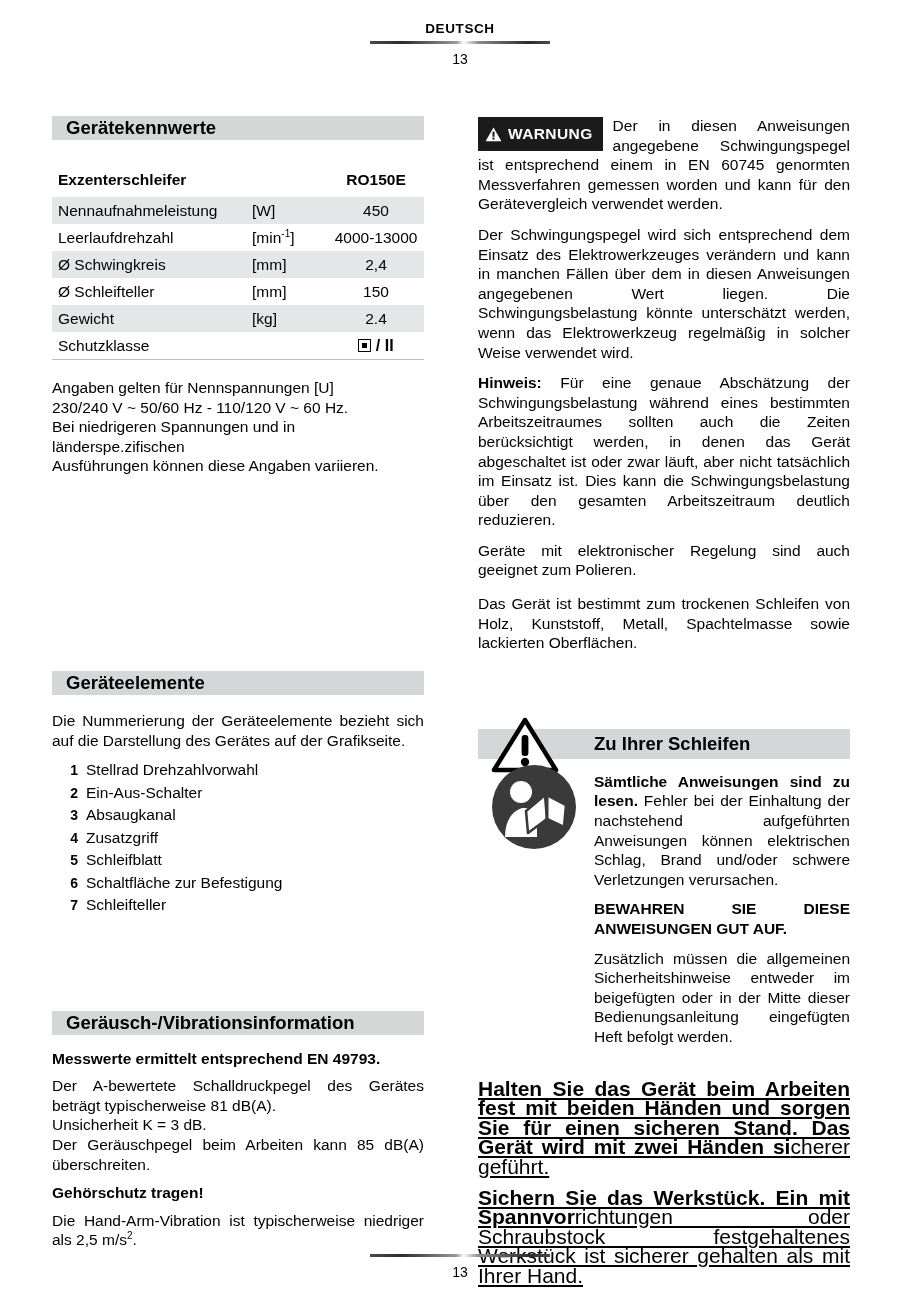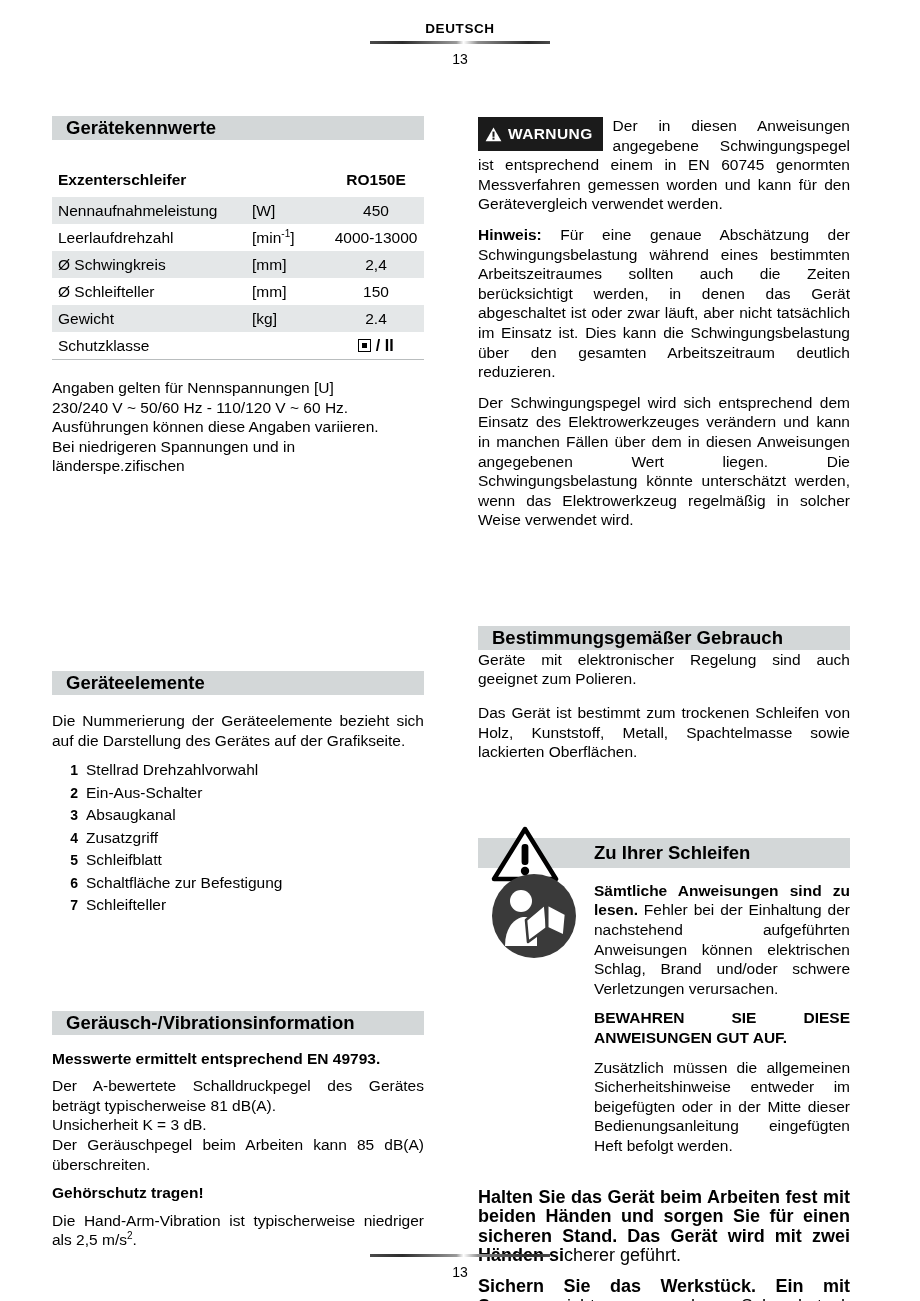--- a/index.html
+++ b/index.html
@@ -243,24 +243,25 @@
   .safety-body p {
     font-size: 15.5px;
     line-height: 19.6px;
     text-align: justify;
     margin: 0 0 10px 0;
   }
   .safety-tail {
     margin-top: 32px;
   }
   .safety-tail p {
-    font-size: 18px;
+    font-size: 21px;
     line-height: 19.6px;
     text-align: justify;
     margin: 0 0 11px 0;
+    text-decoration: underline;
   }
 </style>
 </head>
 <body>
 
 <div class="page">
 
   <div class="page-header">
     <div class="header-label">DEUTSCH</div>
     <div class="rule"></div>
@@ -309,22 +310,22 @@
           <td class="col-name">Schutzklasse</td>
           <td class="col-unit"></td>
           <td class="col-value cls-wrap"><span class="cls-sym"></span> <span class="cls-ii">/ II</span></td>
         </tr>
       </tbody>
     </table>
 
     <div class="note-block">
       <span class="ln">Angaben gelten für Nennspannungen [U]</span>
       <span class="ln">230/240 V ~ 50/60 Hz - 110/120 V  ~ 60 Hz.</span>
+      <span class="ln">Bei niedrigeren Spannungen und in länderspe.zifischen</span>
       <span class="ln">Ausführungen können diese Angaben variieren.</span>
-      <span class="ln">Bei niedrigeren Spannungen und in länderspe.zifischen</span>
     </div>
 
     <div class="band" style="margin-top:195px;">
       <span class="band-title">Geräteelemente</span>
     </div>
 
     <p class="body" style="margin-top:16px;margin-bottom:4px;">Die Nummerierung der Geräteelemente bezieht sich auf die Darstellung des Gerätes auf der Grafikseite.</p>
 
     <ul class="elem-list">
       <li>
@@ -376,27 +377,24 @@
       <div class="warn-badge">
         <svg class="tri" width="17" height="15" viewBox="0 0 17 15">
           <path d="M8.5 0.6 L16.4 14.2 L0.6 14.2 Z" fill="#ffffff"></path>
           <rect x="7.5" y="4.6" width="2" height="5.2" fill="#1b1b1b"></rect>
           <rect x="7.5" y="10.6" width="2" height="2" fill="#1b1b1b"></rect>
         </svg>
         <span class="warn-text">WARNUNG</span>
       </div>
       <p class="warn-para">Der in diesen Anweisungen angegebene Schwingungspegel ist entsprechend einem in EN 60745 genormten Messverfahren gemessen worden und kann für den Gerätevergleich verwendet werden.</p>
       <div style="clear:both;"></div>
+      <p class="warn-para">Der Schwingungspegel wird sich entsprechend dem Einsatz des Elektrowerkzeuges verändern und kann in manchen Fällen über dem in diesen Anweisungen angegebenen Wert liegen. Die Schwingungsbelastung könnte unterschätzt werden, wenn das Elektrowerkzeug regelmäßig in solcher Weise verwendet wird.</p>
       <p class="warn-para"><span class="b">Hinweis:</span><span> Für eine genaue Abschätzung der Schwingungsbelastung während eines bestimmten Arbeitszeitraumes sollten auch die Zeiten berücksichtigt werden, in denen das Gerät abgeschaltet ist oder zwar läuft, aber nicht tatsächlich im Einsatz ist. Dies kann die Schwingungsbelastung über den gesamten Arbeitszeitraum deutlich reduzieren.</span></p>
-      <p class="warn-para">Der Schwingungspegel wird sich entsprechend dem Einsatz des Elektrowerkzeuges verändern und kann in manchen Fällen über dem in diesen Anweisungen angegebenen Wert liegen. Die Schwingungsbelastung könnte unterschätzt werden, wenn das Elektrowerkzeug regelmäßig in solcher Weise verwendet wird.</p>
-    </div>
-
-    <div class="band" style="margin-top:96px;">
-      <span class="band-title">Bestimmungsgemäßer Gebrauch</span>
-    </div>
+    </div>
+
     <p class="body">Geräte mit elektronischer Regelung sind auch geeignet zum Polieren.</p>
     <p class="body" style="margin-top:14px;margin-bottom:0;">Das Gerät ist bestimmt zum trockenen Schleifen von Holz, Kunststoff, Metall, Spachtelmasse sowie lackierten Oberflächen.</p>
 
     <div class="safety-head" style="margin-top:76px;">
       <div class="safety-band"></div>
       <svg class="tri-icon" width="70" height="60" viewBox="0 0 70 60">
         <path d="M35 4 L66 54 L4 54 Z" fill="#ffffff" stroke="#000000" stroke-width="4.5" stroke-linejoin="round"></path>
         <rect x="31.6" y="19" width="6.8" height="21" rx="3" fill="#000000"></rect>
         <circle cx="35" cy="46" r="4.2" fill="#000000"></circle>
       </svg>

